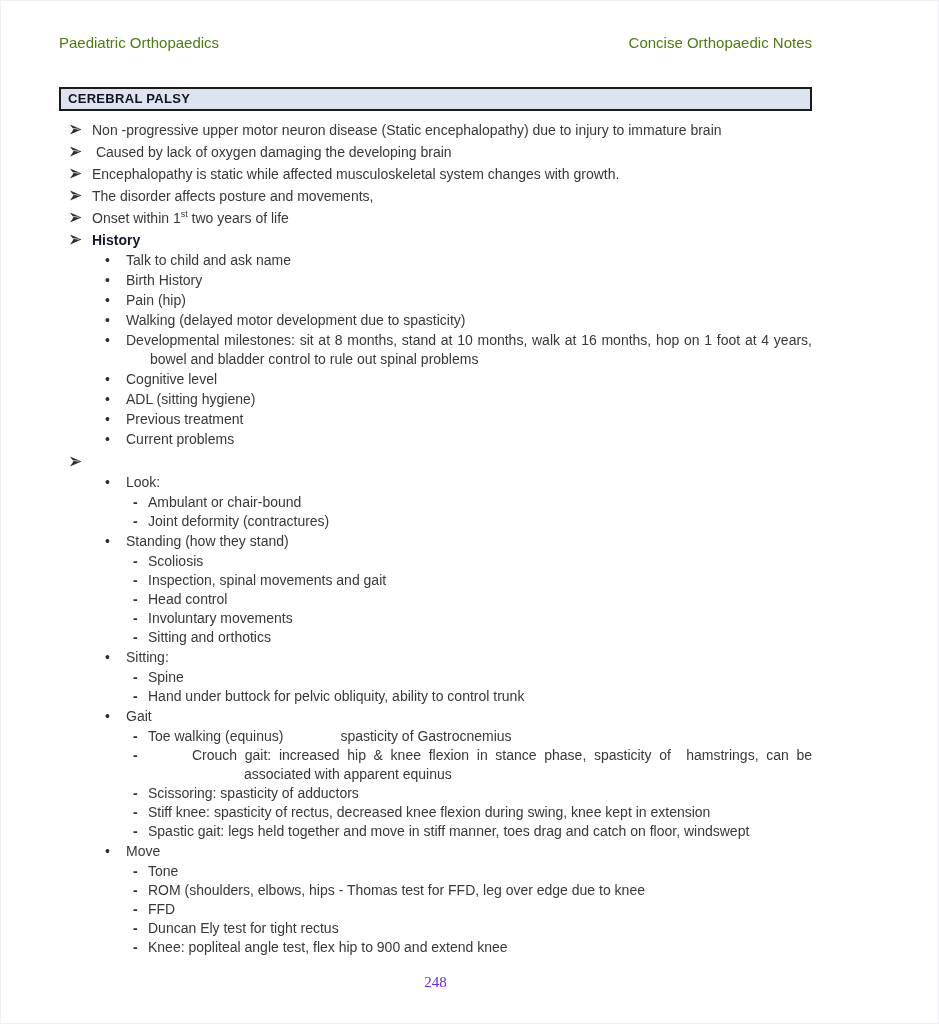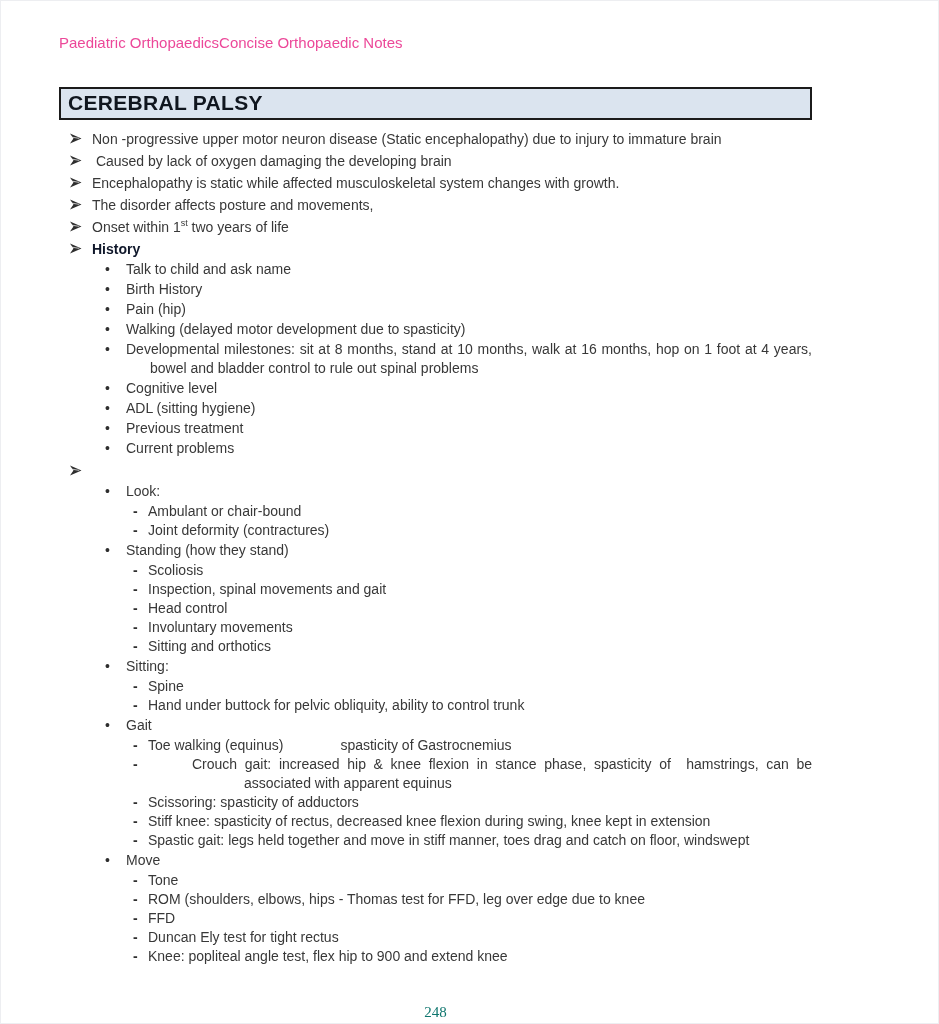--- a/index.html
+++ b/index.html
@@ -6,51 +6,51 @@
   .page{
     position:relative;
     width:939px;height:1024px;
     background:#ffffff;
     box-shadow: inset 0 0 0 1px #edeef1;
     font-family:"Liberation Sans",sans-serif;
     overflow:hidden;
   }
   .content{position:absolute;left:59px;top:0;width:753px;}
   .doc-header{
-    display:flex;
+    display:flex;justify-content:space-between;
     padding-top:33px;
-    font-size:15px;line-height:19px;color:#ec4899;
+    font-size:15px;line-height:19px;color:#4d7c0f;
   }
   .title-box{
     margin-top:35px;
     background:#dbe4ef;
     border:2px solid #1b1b1b;
     padding:2px 7px 3px;
-    font-size:21px;font-weight:bold;letter-spacing:0.3px;
+    font-size:13px;font-weight:bold;letter-spacing:0.3px;
     color:#10161f;
   }
   .list{margin-top:7px;font-size:14px;line-height:19px;color:#383838;}
   .item{display:flex;align-items:flex-start;}
   .l1{margin:0;align-items:flex-end;}
   .l2{margin:1px 0;padding-left:46px;}
   .l3{margin:0;padding-left:74px;}
   .marker{flex:0 0 auto;display:block;}
   .l1 > .marker{width:33px;padding-left:11px;box-sizing:border-box;padding-top:3px;}
   .l2 > .marker{width:21px;color:#2e2e2e;}
   .l3 > .marker{width:15px;font-weight:bold;color:#2e2e2e;}
   .txt{flex:1 1 auto;white-space:pre-wrap;}
   .txt.bold{font-weight:bold;color:#0f172a;}
   .txt.justify{text-align:justify;}
   sup{font-size:9px;line-height:0;vertical-align:super;}
   .tabgap{display:inline-block;width:57px;}
   .page-number{
-    position:absolute;left:0;top:1004px;width:753px;
+    position:absolute;left:0;top:974px;width:753px;
     text-align:center;
     font-family:"Liberation Serif",serif;
-    font-size:15px;color:#0f766e;
+    font-size:15px;color:#6d28d9;
   }
 </style>
 </head>
 <body>
 
 <div class="page">
   <div class="content">
 
     <div class="doc-header">
       <span>Paediatric Orthopaedics</span>

